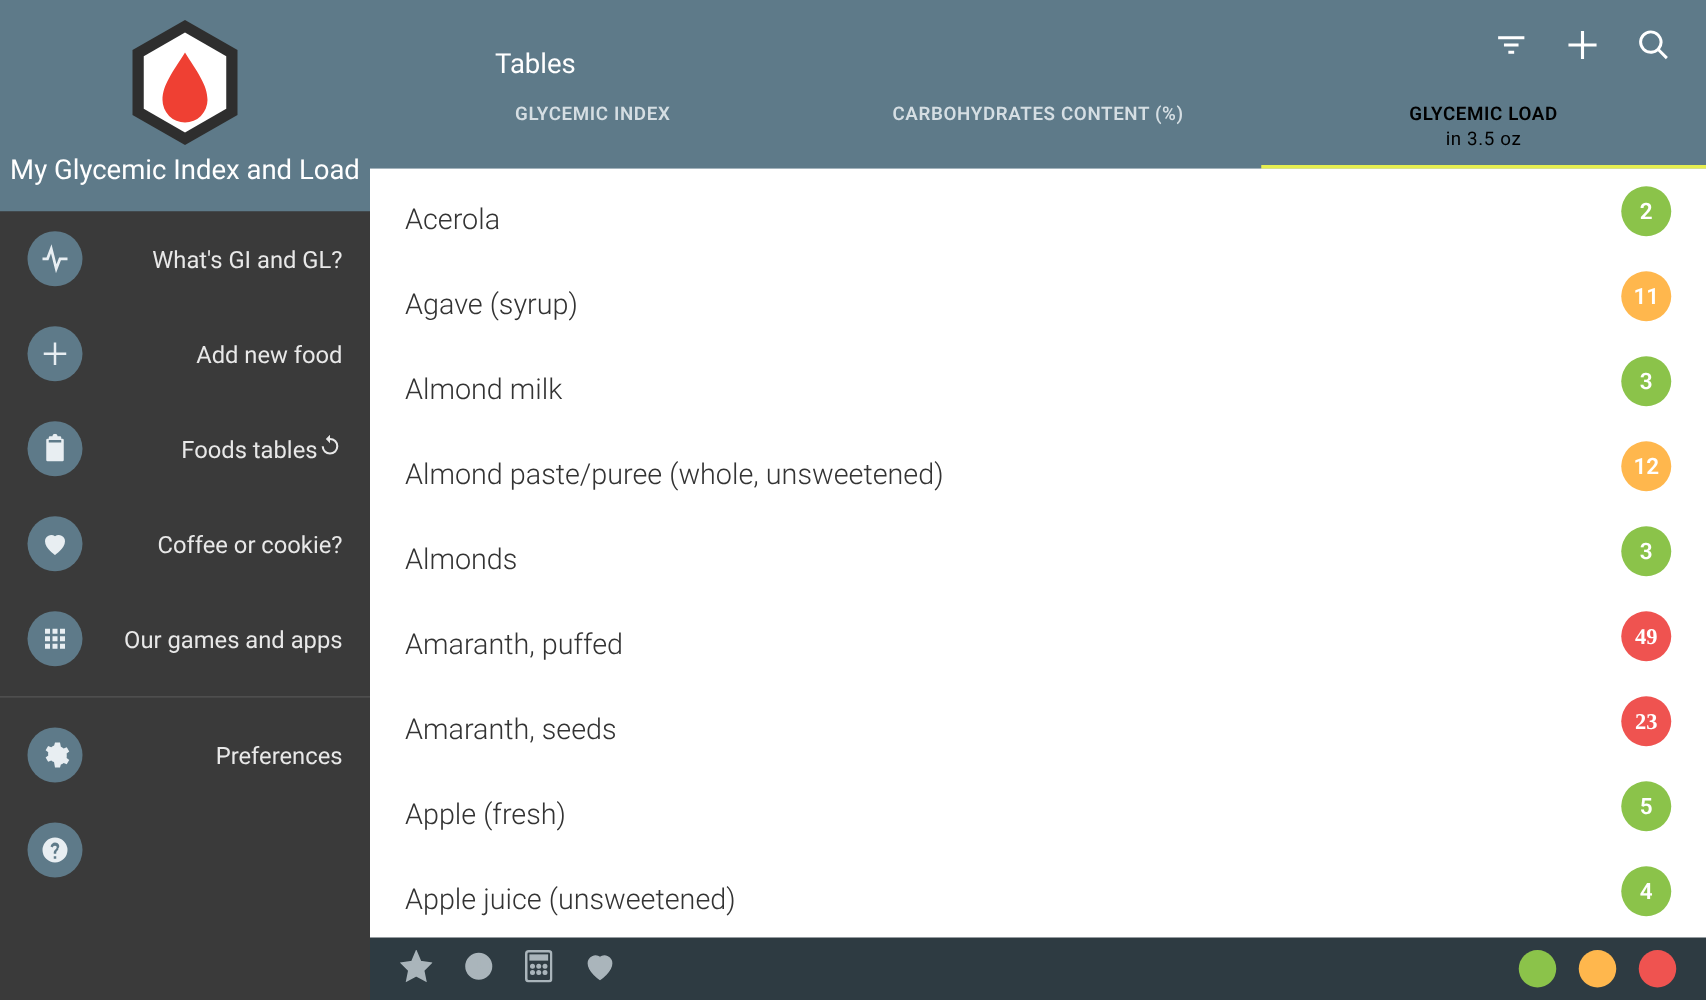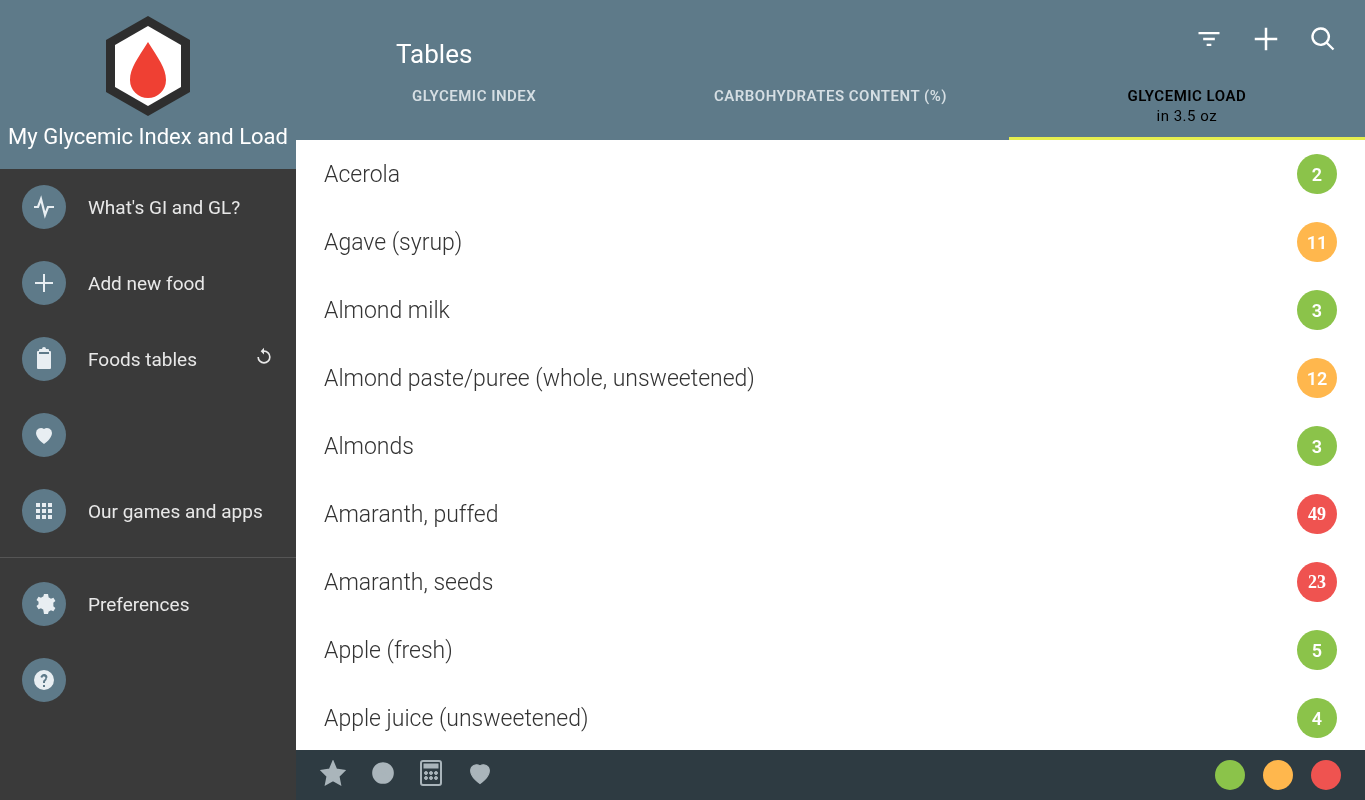--- a/index.html
+++ b/index.html
@@ -4,43 +4,43 @@
 <style>
   * { margin: 0; padding: 0; box-sizing: border-box; }
   html, body { width: 1365px; height: 800px; font-family: -apple-system, BlinkMacSystemFont, "Segoe UI", Roboto, Helvetica, Arial, sans-serif; overflow: hidden; }
   .app { display: flex; width: 100%; height: 100%; }
 
   
   .sidebar { width: 296px; height: 100%; background: #3a3a3a; display: flex; flex-direction: column; }
   .sidebar-header { background: #5e7a89; padding: 14px 0 20px 0; text-align: center; }
   .logo-wrap { display: flex; justify-content: center; margin-bottom: 6px; }
   .app-title { color: #fff; font-size: 22px; font-weight: 400; }
-  .sidebar-items { flex: 1; }
+  .sidebar-items { flex: 1; text-align: right; }
   .sidebar-item { display: flex; align-items: center; padding: 16px 22px; cursor: pointer; }
   .sidebar-icon-circle { width: 44px; height: 44px; border-radius: 50%; background: #5e7a89; display: flex; align-items: center; justify-content: center; margin-right: 22px; flex-shrink: 0; }
   .sidebar-icon-circle svg { fill: #e8eef2; }
   .sidebar-label { color: #e8e8e8; font-size: 19px; font-weight: 400; flex: 1; }
   .sidebar-refresh { color: #e8e8e8; }
   .sidebar-divider { height: 1px; background: #555; margin: 8px 0; }
 
   
   .main { flex: 1; display: flex; flex-direction: column; background: #fff; }
   .topbar { background: #5e7a89; color: #fff; }
   .topbar-row1 { display: flex; align-items: center; padding: 12px 28px 4px 100px; }
-  .page-title { font-size: 26px; font-weight: 400; flex: 1; margin-top: 27px; }
+  .page-title { font-size: 22px; font-weight: 400; flex: 1; margin-top: 27px; }
   .topbar-actions { display: flex; align-items: center; gap: 28px; }
   .topbar-icon { cursor: pointer; }
   .topbar-icon svg { fill: #fff; }
   .tabs { display: flex; }
   .tab { flex: 1; text-align: center; padding: 14px 0 12px 0; cursor: pointer; color: #d5dee3; font-size: 15px; font-weight: 600; letter-spacing: 0.5px; border-bottom: 3px solid transparent; }
   .tab.active { color: #000000; border-bottom: 3px solid #e6ee4f; }
   .tab-sub { display: block; font-size: 15px; font-weight: 400; margin-top: 2px; }
 
   .food-list { flex: 1; overflow-y: auto; background: #fff; }
-  .food-row { display: flex; align-items: center; padding: 14px 28px; cursor: pointer; }
+  .food-row { display: flex; align-items: flex-end; padding: 14px 28px; cursor: pointer; }
   .food-name { flex: 1; font-size: 23px; color: #333; font-weight: 300; }
   .badge { width: 40px; height: 40px; border-radius: 50%; display: flex; align-items: center; justify-content: center; color: #fff; font-size: 18px; font-weight: 600; }
   .badge.green  { background: #8bc34a; }
   .badge.orange { background: #ffb74d; }
   .badge.red    { background: #ef5350; font-family: Liberation Serif, serif; }
 
   
   .bottombar { height: 50px; background: #2e3b42; display: flex; align-items: center; padding: 0 24px; }
   .bottombar-left { display: flex; align-items: center; gap: 24px; }
   .bottombar-left svg { fill: #aab5bb; stroke: #aab5bb; }
@@ -100,20 +100,21 @@
             </svg>
         </span>
       </div>
 
       <div class="sidebar-item">
         <span class="sidebar-icon-circle">
           <svg width="24" height="24" viewBox="0 0 24 24">
               <path d="M12 21s-8-5.3-8-11a5 5 0 0 1 8-4 5 5 0 0 1 8 4c0 5.7-8 11-8 11z"></path>
             </svg>
         </span>
+        <span class="sidebar-label">Coffee or cookie?</span>
       </div>
 
       <div class="sidebar-item">
         <span class="sidebar-icon-circle">
           <svg width="24" height="24" viewBox="0 0 24 24">
               <path d="M4 4h4v4H4zM10 4h4v4h-4zM16 4h4v4h-4zM4 10h4v4H4zM10 10h4v4h-4zM16 10h4v4h-4zM4 16h4v4H4zM10 16h4v4h-4zM16 16h4v4h-4z"></path>
             </svg>
         </span>
         <span class="sidebar-label">Our games and apps</span>
       </div>

